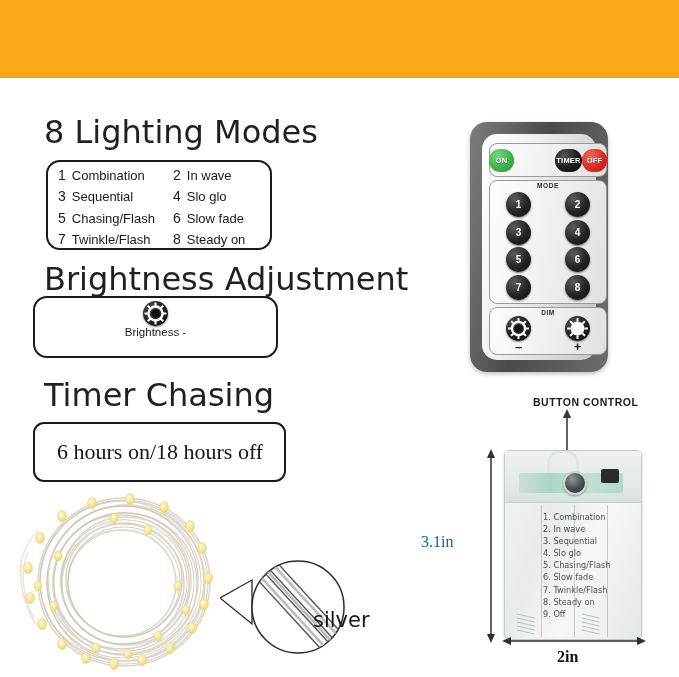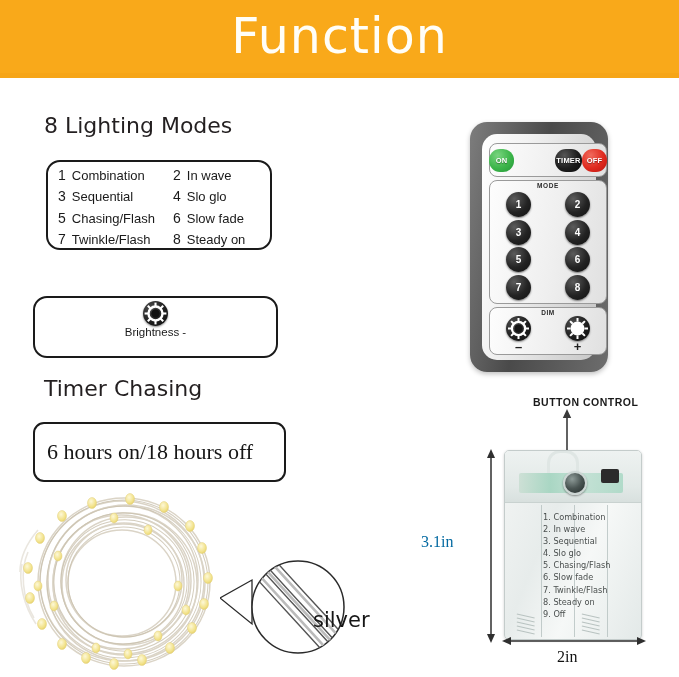--- a/index.html
+++ b/index.html
@@ -40,21 +40,21 @@
     font-size: 49px;
     font-weight: 400;
     letter-spacing: 1px;
     color: #fffef8;
     font-family: "DejaVu Sans", sans-serif;
   }
 
   
   .heading {
     position: absolute;
-    font-size: 22px;
+    font-size: 32px;
     font-weight: 400;
     color: #231f20;
     white-space: nowrap;
     font-family: "DejaVu Sans", sans-serif;
     text-align: center;
   }
   #h-modes      { left: 44px;  top: 113px; }
   #h-brightness { left: 44px;  top: 260px; }
   #h-timer      { left: 44px;  top: 376px; }
 
@@ -128,21 +128,21 @@
   }
   .sun svg { position: absolute; left: 0; top: 0; }
 
   
   .timer-text {
     position: absolute;
     left: 33px; top: 422px;
     width: 253px; height: 60px;
     display: flex;
     align-items: center;
-    padding-left: 14px;
+    padding-left: 24px;
     box-sizing: border-box;
     font-family: "Liberation Serif", serif;
     font-size: 22px;
     color: #161616;
     white-space: nowrap;
   }
 
   
   #remote {
     position: absolute;
@@ -334,41 +334,41 @@
     font-family: "Liberation Serif", serif;
     font-size: 16px;
     color: #0369a1;
   }
   #dim-w-label {
     position: absolute;
     left: 557px; top: 648px;
     font-family: "Liberation Serif", serif;
     font-size: 16px;
     color: #111;
+    font-weight: bold;
   }
 
   
   #coil { position: absolute; left: 18px; top: 486px; }
   #callout { position: absolute; left: 220px; top: 552px; }
   #silver-label {
     position: absolute;
     left: 313px; top: 608px;
     font-size: 21px;
     color: #161616;
     font-family: "DejaVu Sans", sans-serif;
   }
 </style>
 </head>
 <body>
 
 <div id="page">
 
   <div class="banner"></div>
   <div class="banner-underline"></div>
-  <div class="banner-title">Function</div>
 
   <div class="heading" id="h-modes">8 Lighting Modes</div>
   <div class="obox" id="box-modes"></div>
   <div class="modes-grid">
     <div class="mode-cell">
       <span class="mode-num">1</span>
       <span class="mode-label">Combination</span>
     </div>
     <div class="mode-cell col2">
       <span class="mode-num">2</span>
@@ -393,20 +393,21 @@
     <div class="mode-cell">
       <span class="mode-num">7</span>
       <span class="mode-label">Twinkle/Flash</span>
     </div>
     <div class="mode-cell col2">
       <span class="mode-num">8</span>
       <span class="mode-label">Steady on</span>
     </div>
   </div>
 
+  <div class="heading" id="h-brightness">Brightness Adjustment</div>
   <div class="obox" id="box-brightness"></div>
   <div class="bright-row">
     <div class="bright-item">
       <div class="sun">
         <svg width="25" height="25" viewBox="0 0 25 25">
           <g stroke="#ffffff" stroke-width="2.1" stroke-linecap="butt">
             <line x1="12.5" y1="1.6" x2="12.5" y2="5.4"></line>
             <line x1="12.5" y1="19.6" x2="12.5" y2="23.4"></line>
             <line x1="1.6" y1="12.5" x2="5.4" y2="12.5"></line>
             <line x1="19.6" y1="12.5" x2="23.4" y2="12.5"></line>

